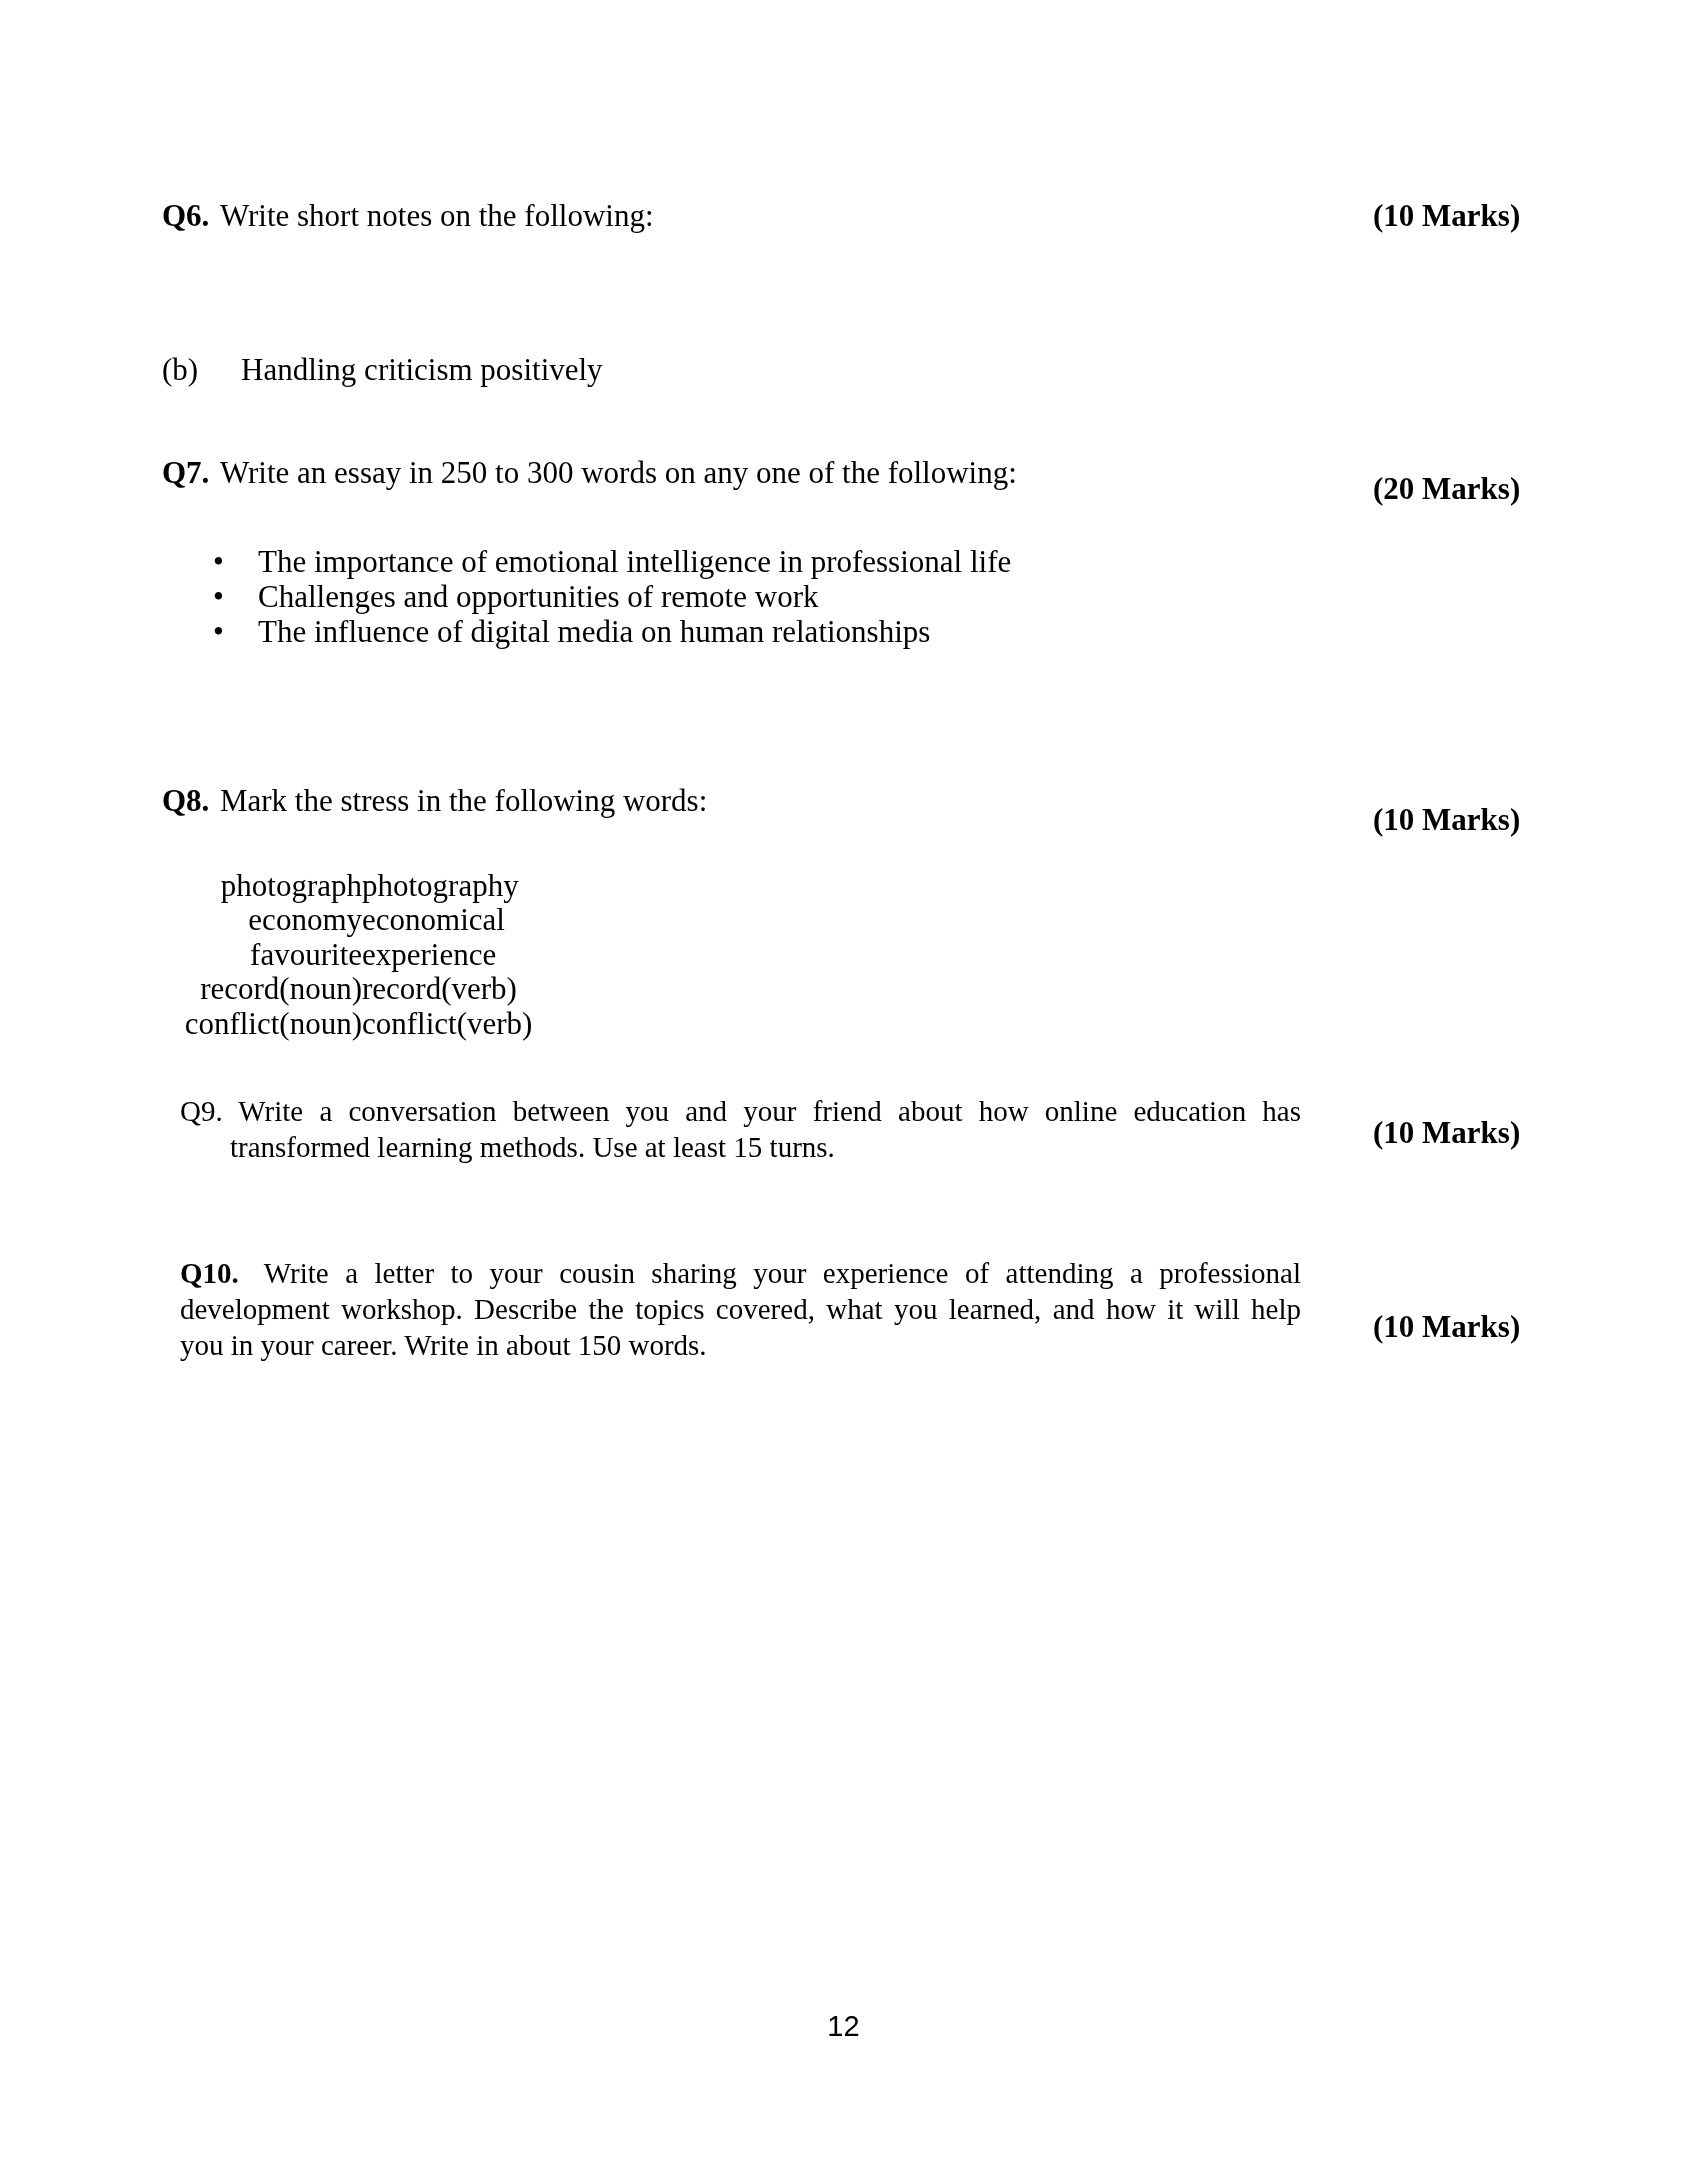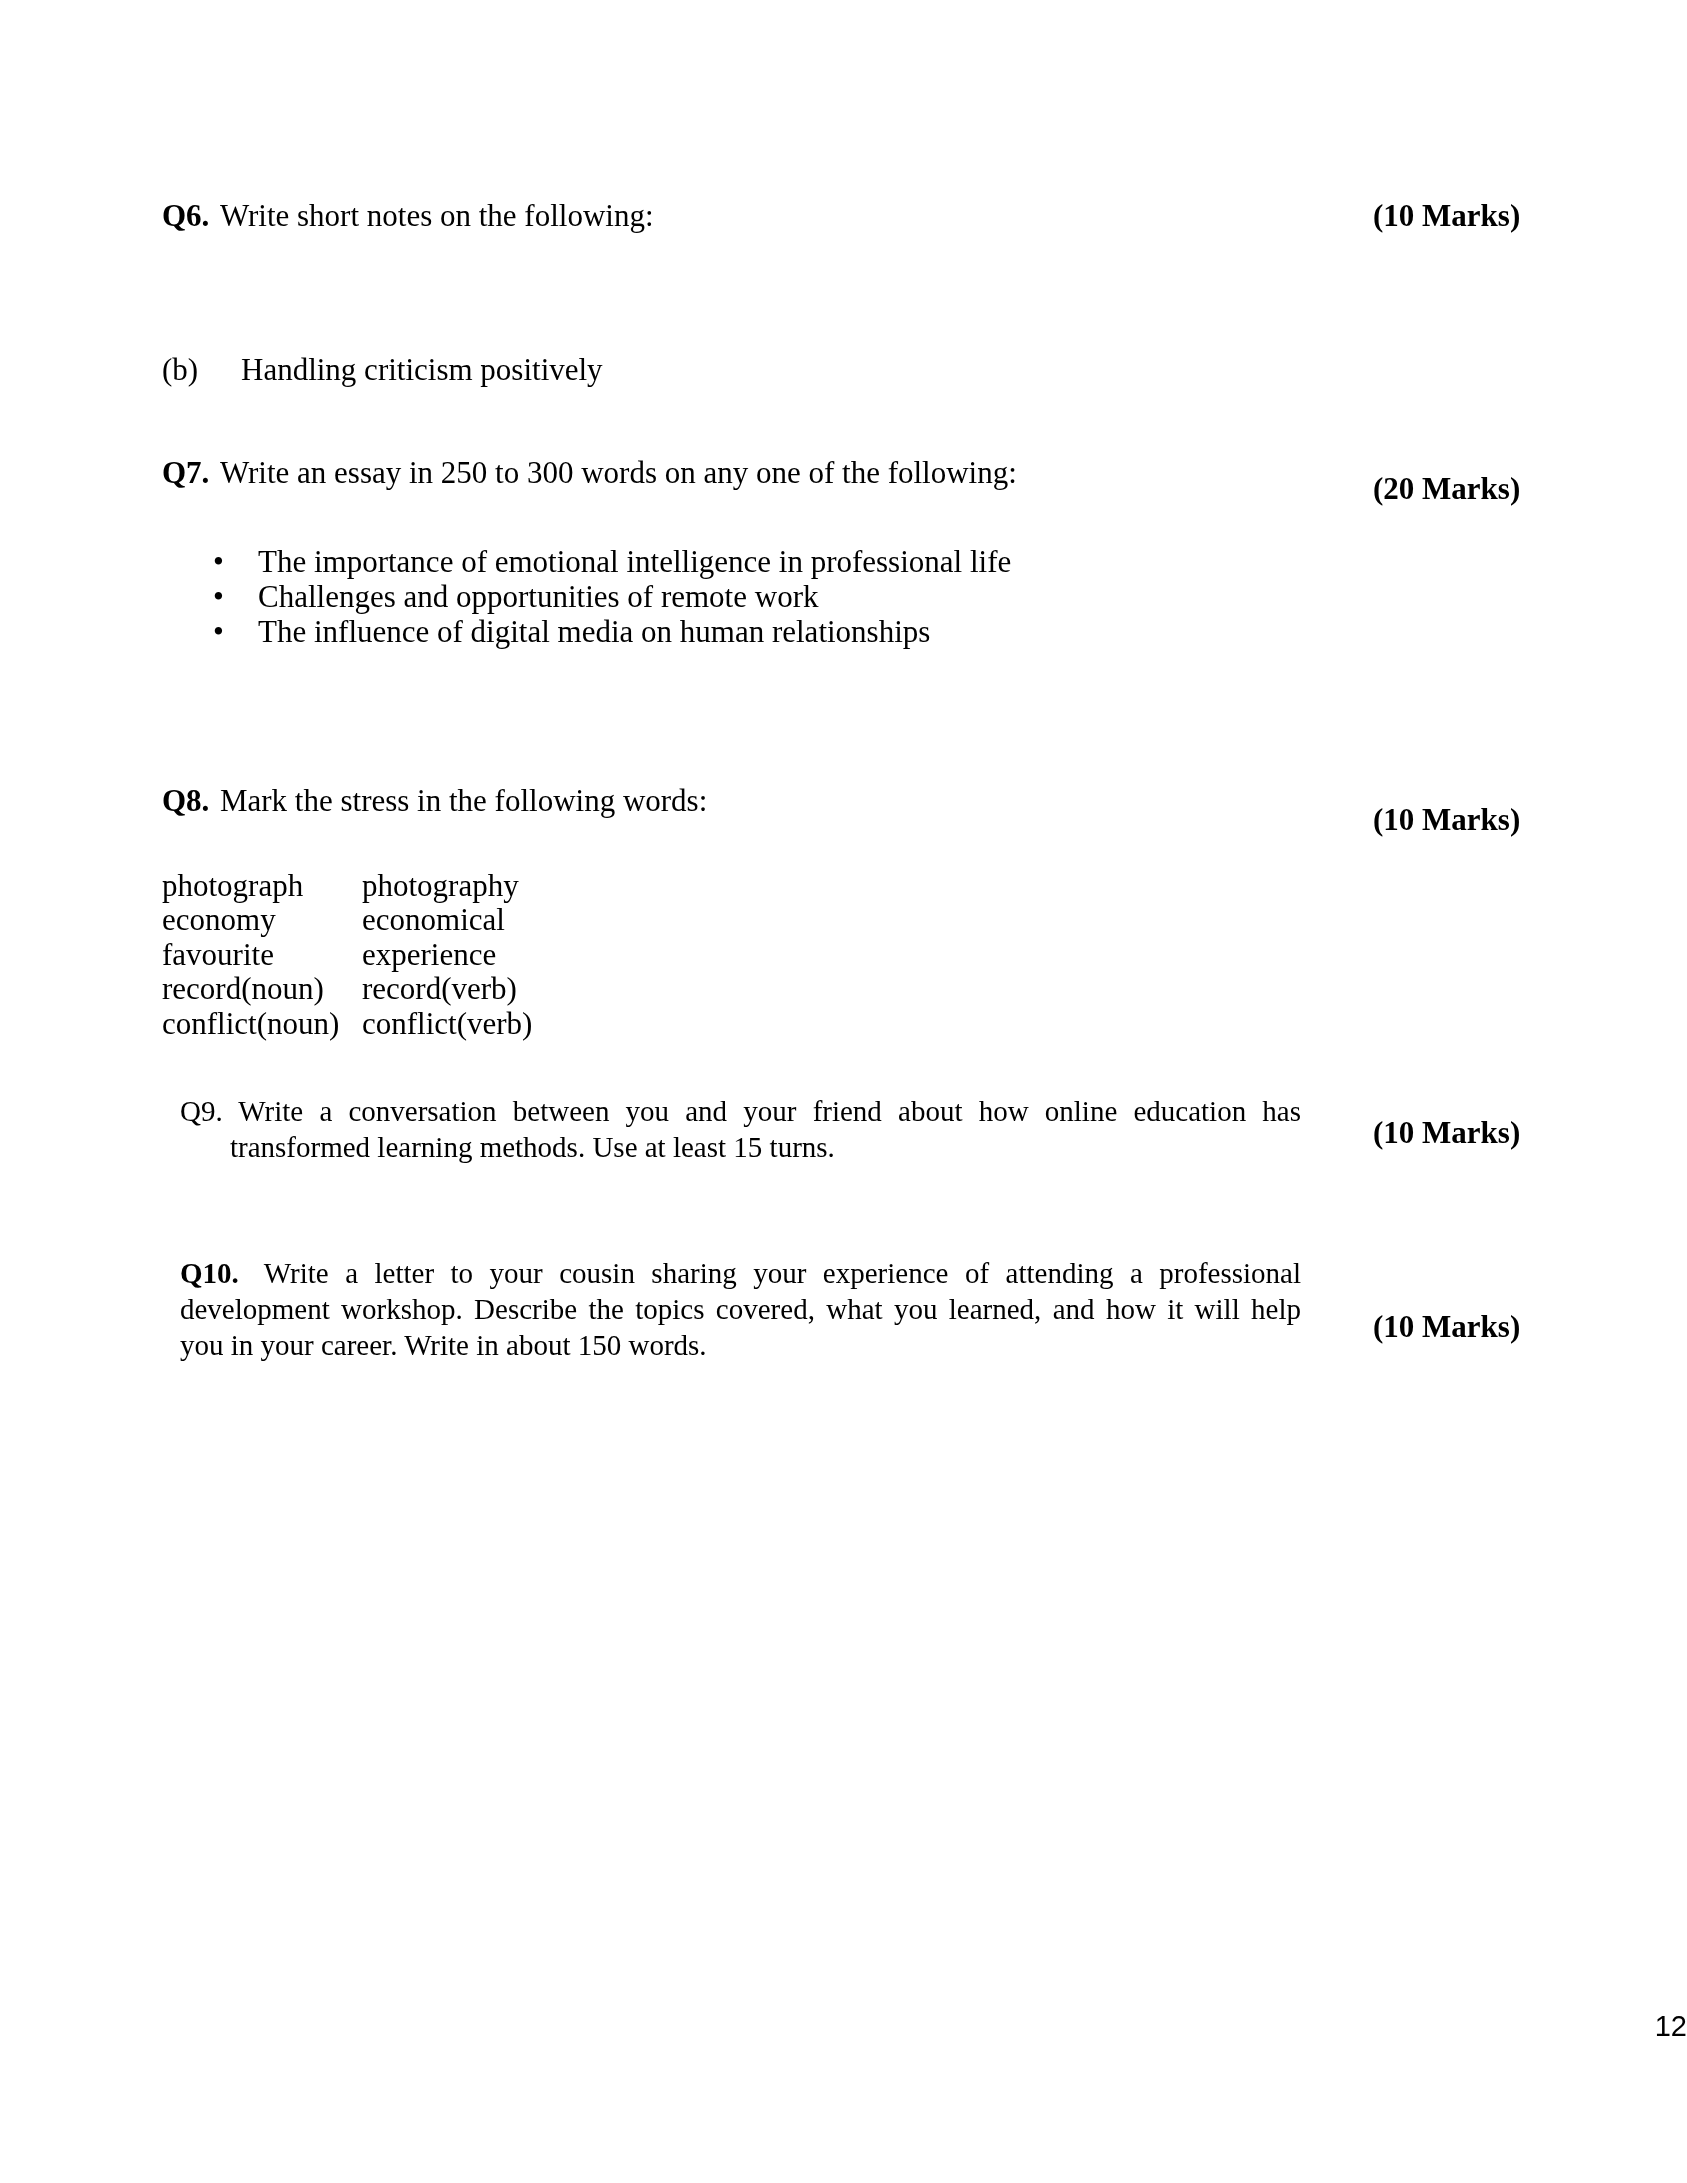--- a/index.html
+++ b/index.html
@@ -37,20 +37,21 @@
   .marks {
     position: absolute;
     left: 1373px;
     font-weight: bold;
     line-height: 1.15;
     white-space: nowrap;
   }
   .col1 {
     display: inline-block;
     width: 200px;
+    text-align: right;
   }
   .para {
     position: absolute;
     left: 180px;
     width: 1121px;
     font-size: 29px;
     line-height: 36px;
   }
   .para .pline {
     height: 36px;
@@ -59,21 +60,21 @@
     text-align: justify;
     text-align-last: justify;
   }
   .q10-label { font-weight: bold; margin-right: 25px; }
   .indent { padding-left: 50px; }
   .page-number {
     position: absolute;
     top: 2011px;
     left: 0;
     width: 1687px;
-    text-align: right;
+    text-align: center;
     font-family: "Liberation Sans", "DejaVu Sans", sans-serif;
     font-size: 29px;
     line-height: 1.1;
   }
 </style>
 </head>
 <body>
 
 <div class="page">
 

